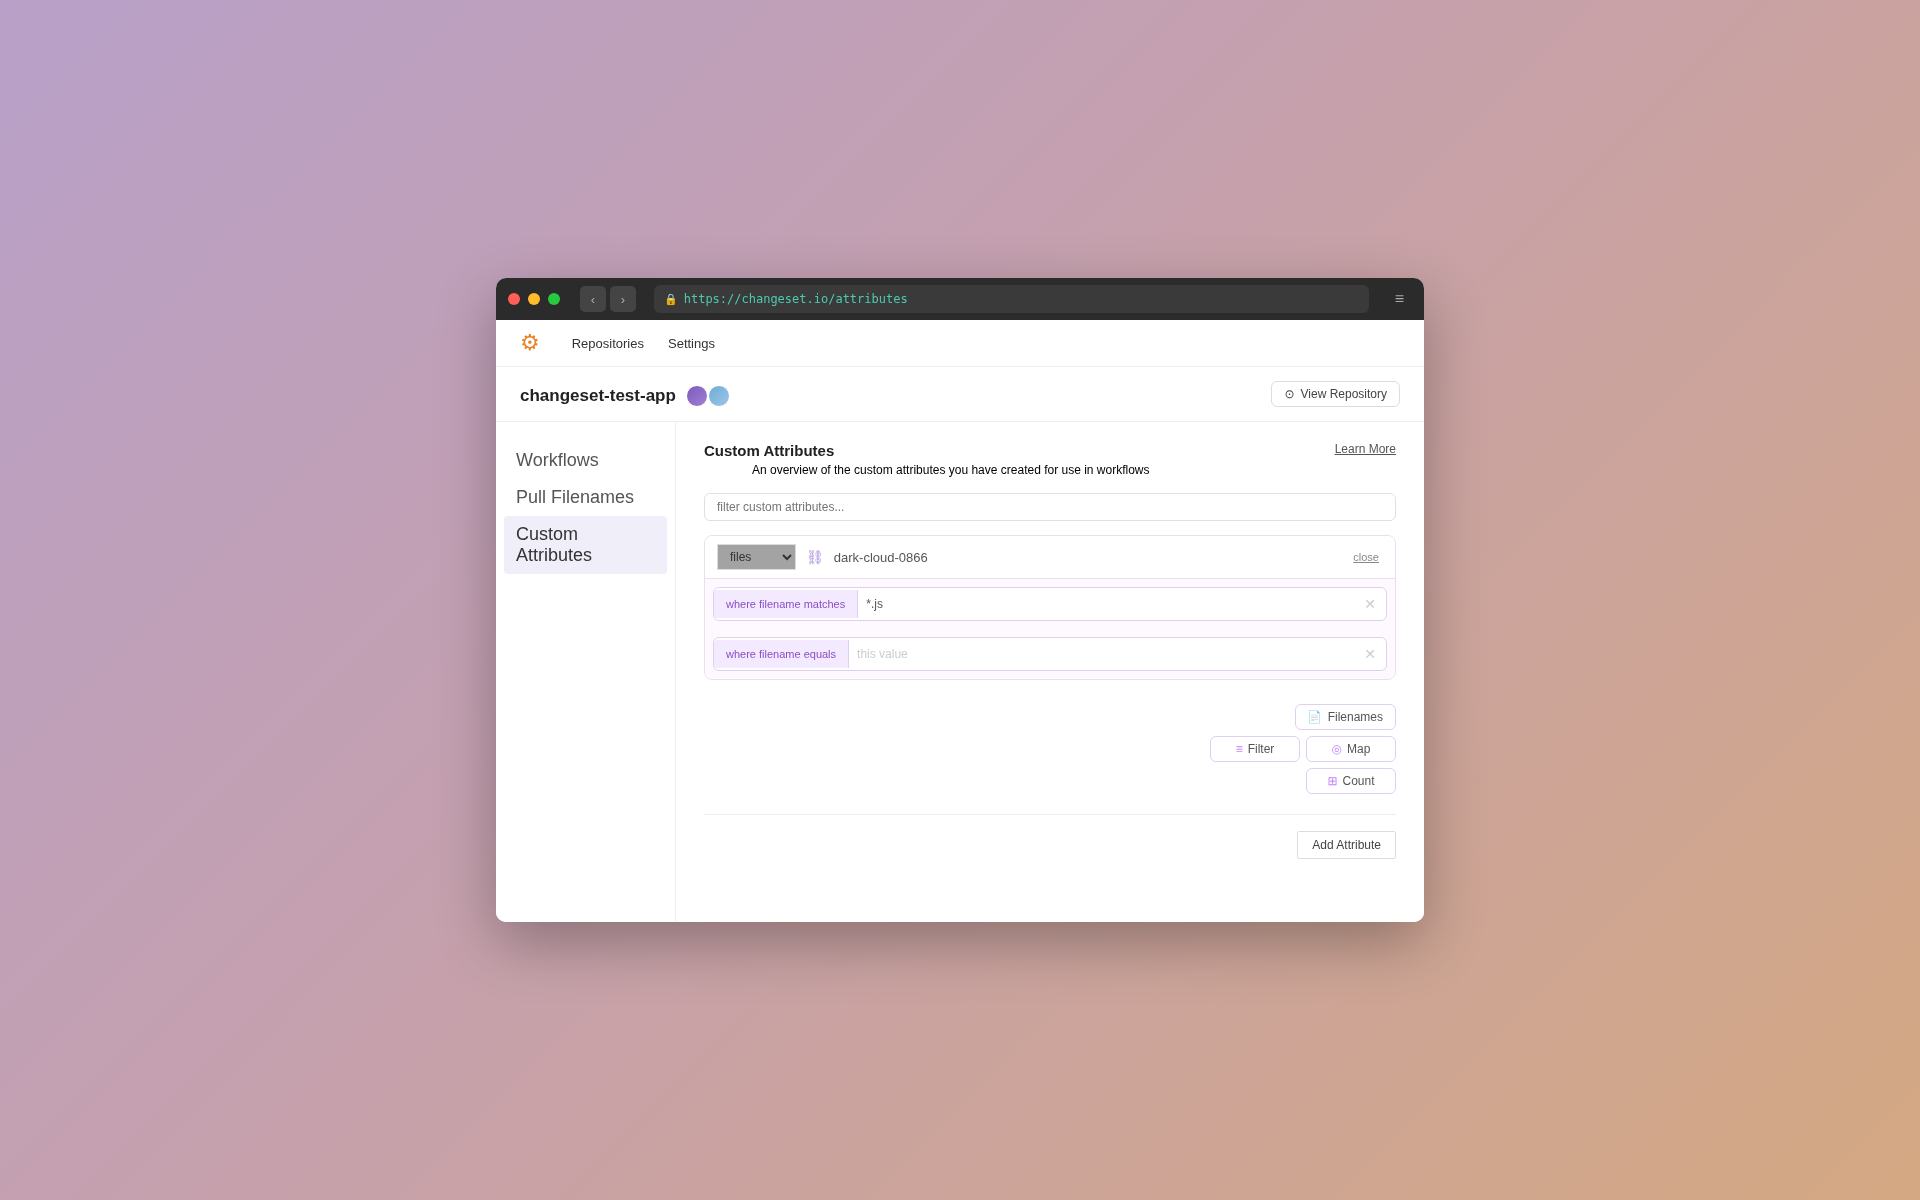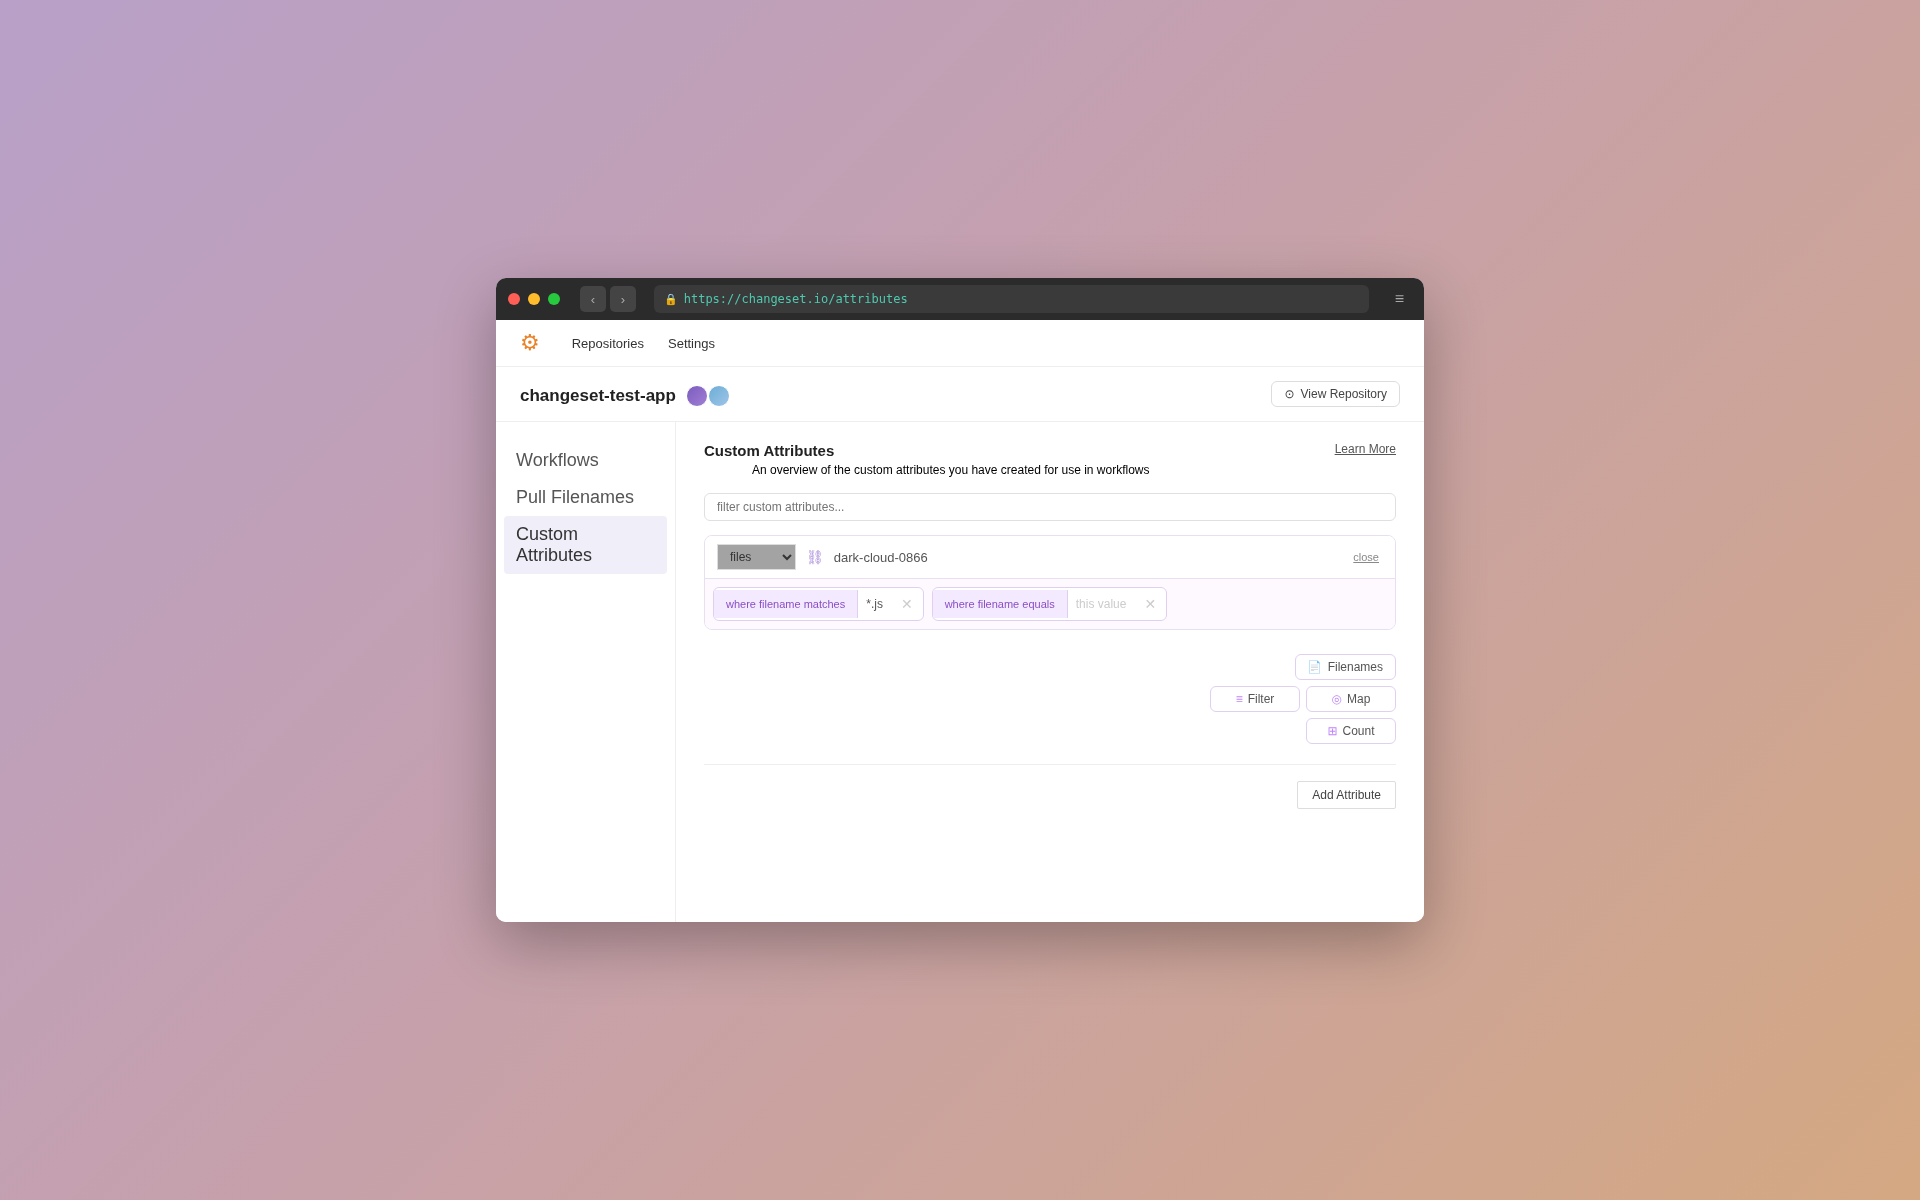--- a/index.html
+++ b/index.html
@@ -241,22 +241,22 @@
       font-size: 11px;
       color: #888;
       cursor: pointer;
       text-decoration: underline;
       padding: 2px 4px;
     }
     
     .condition-rows {
       padding: 8px;
       display: flex;
-      flex-direction: row;
-      gap: 8px;
+      flex-direction: column;
+      gap: 16px;
       background: #fdf9ff;
     }
     .condition-row {
       display: flex;
       align-items: center;
       gap: 0;
       border: 1px solid #e0d0f0;
       border-radius: 6px;
       overflow: hidden;
       background: #fff;

